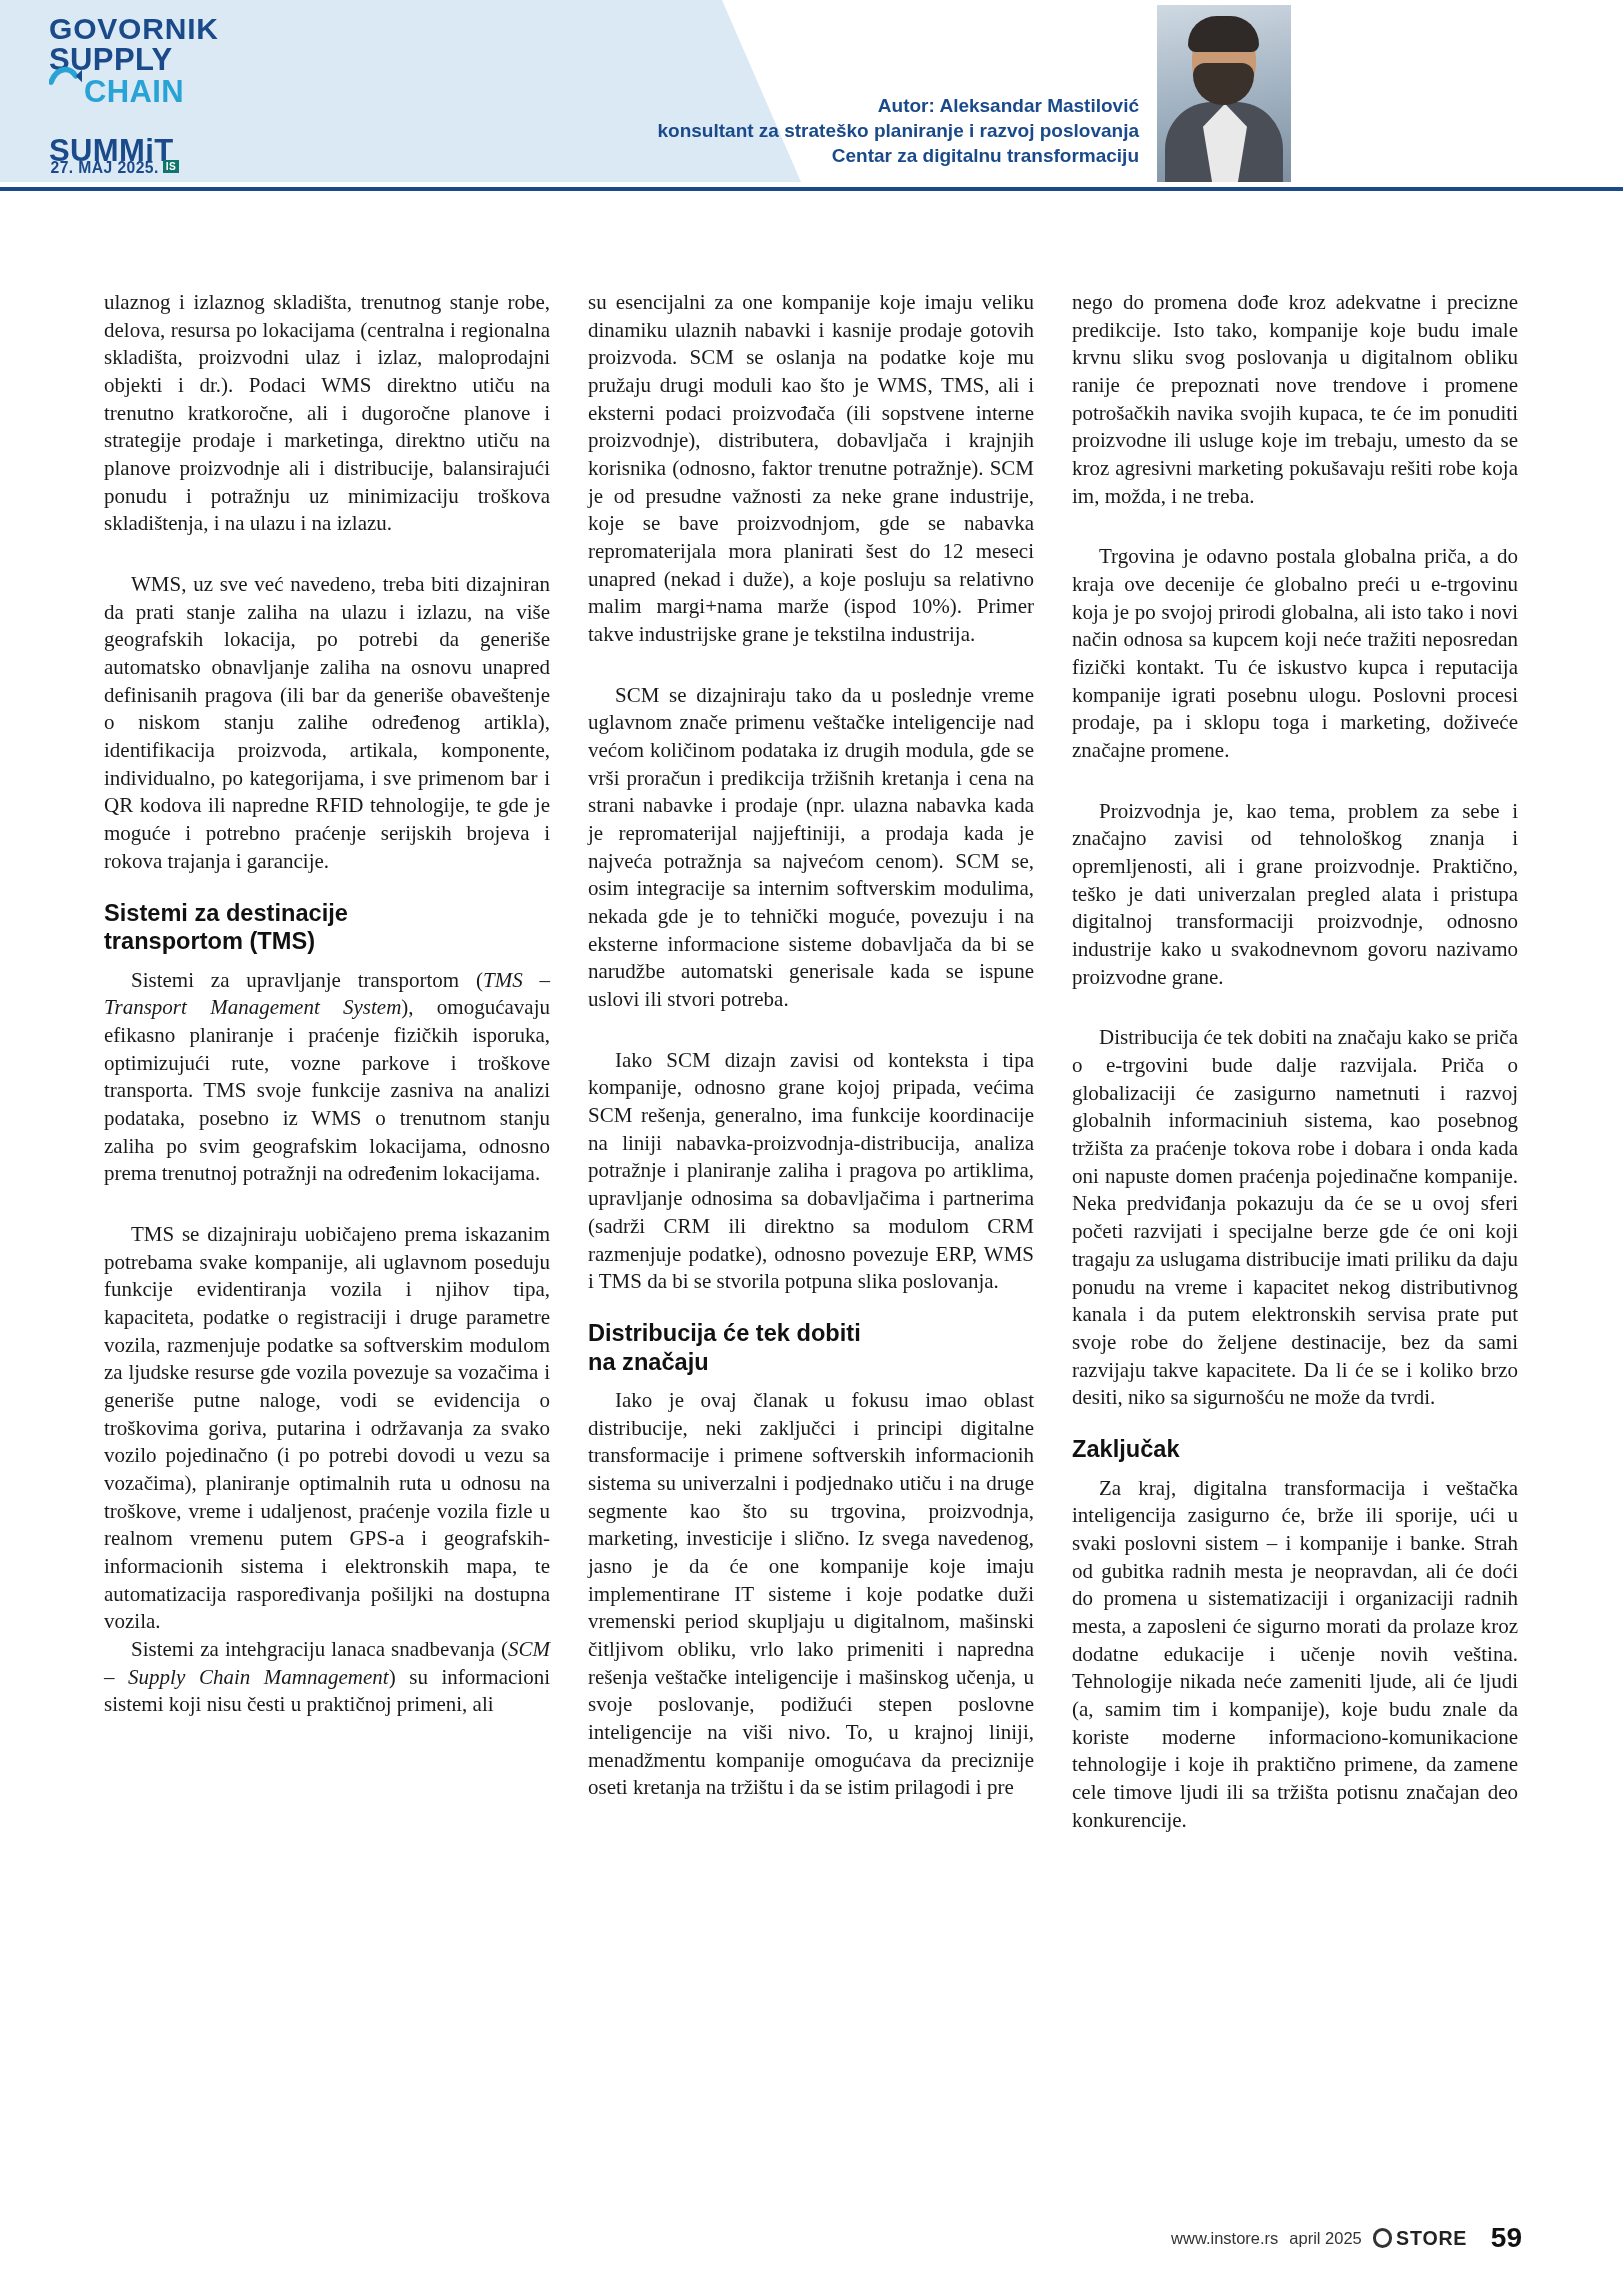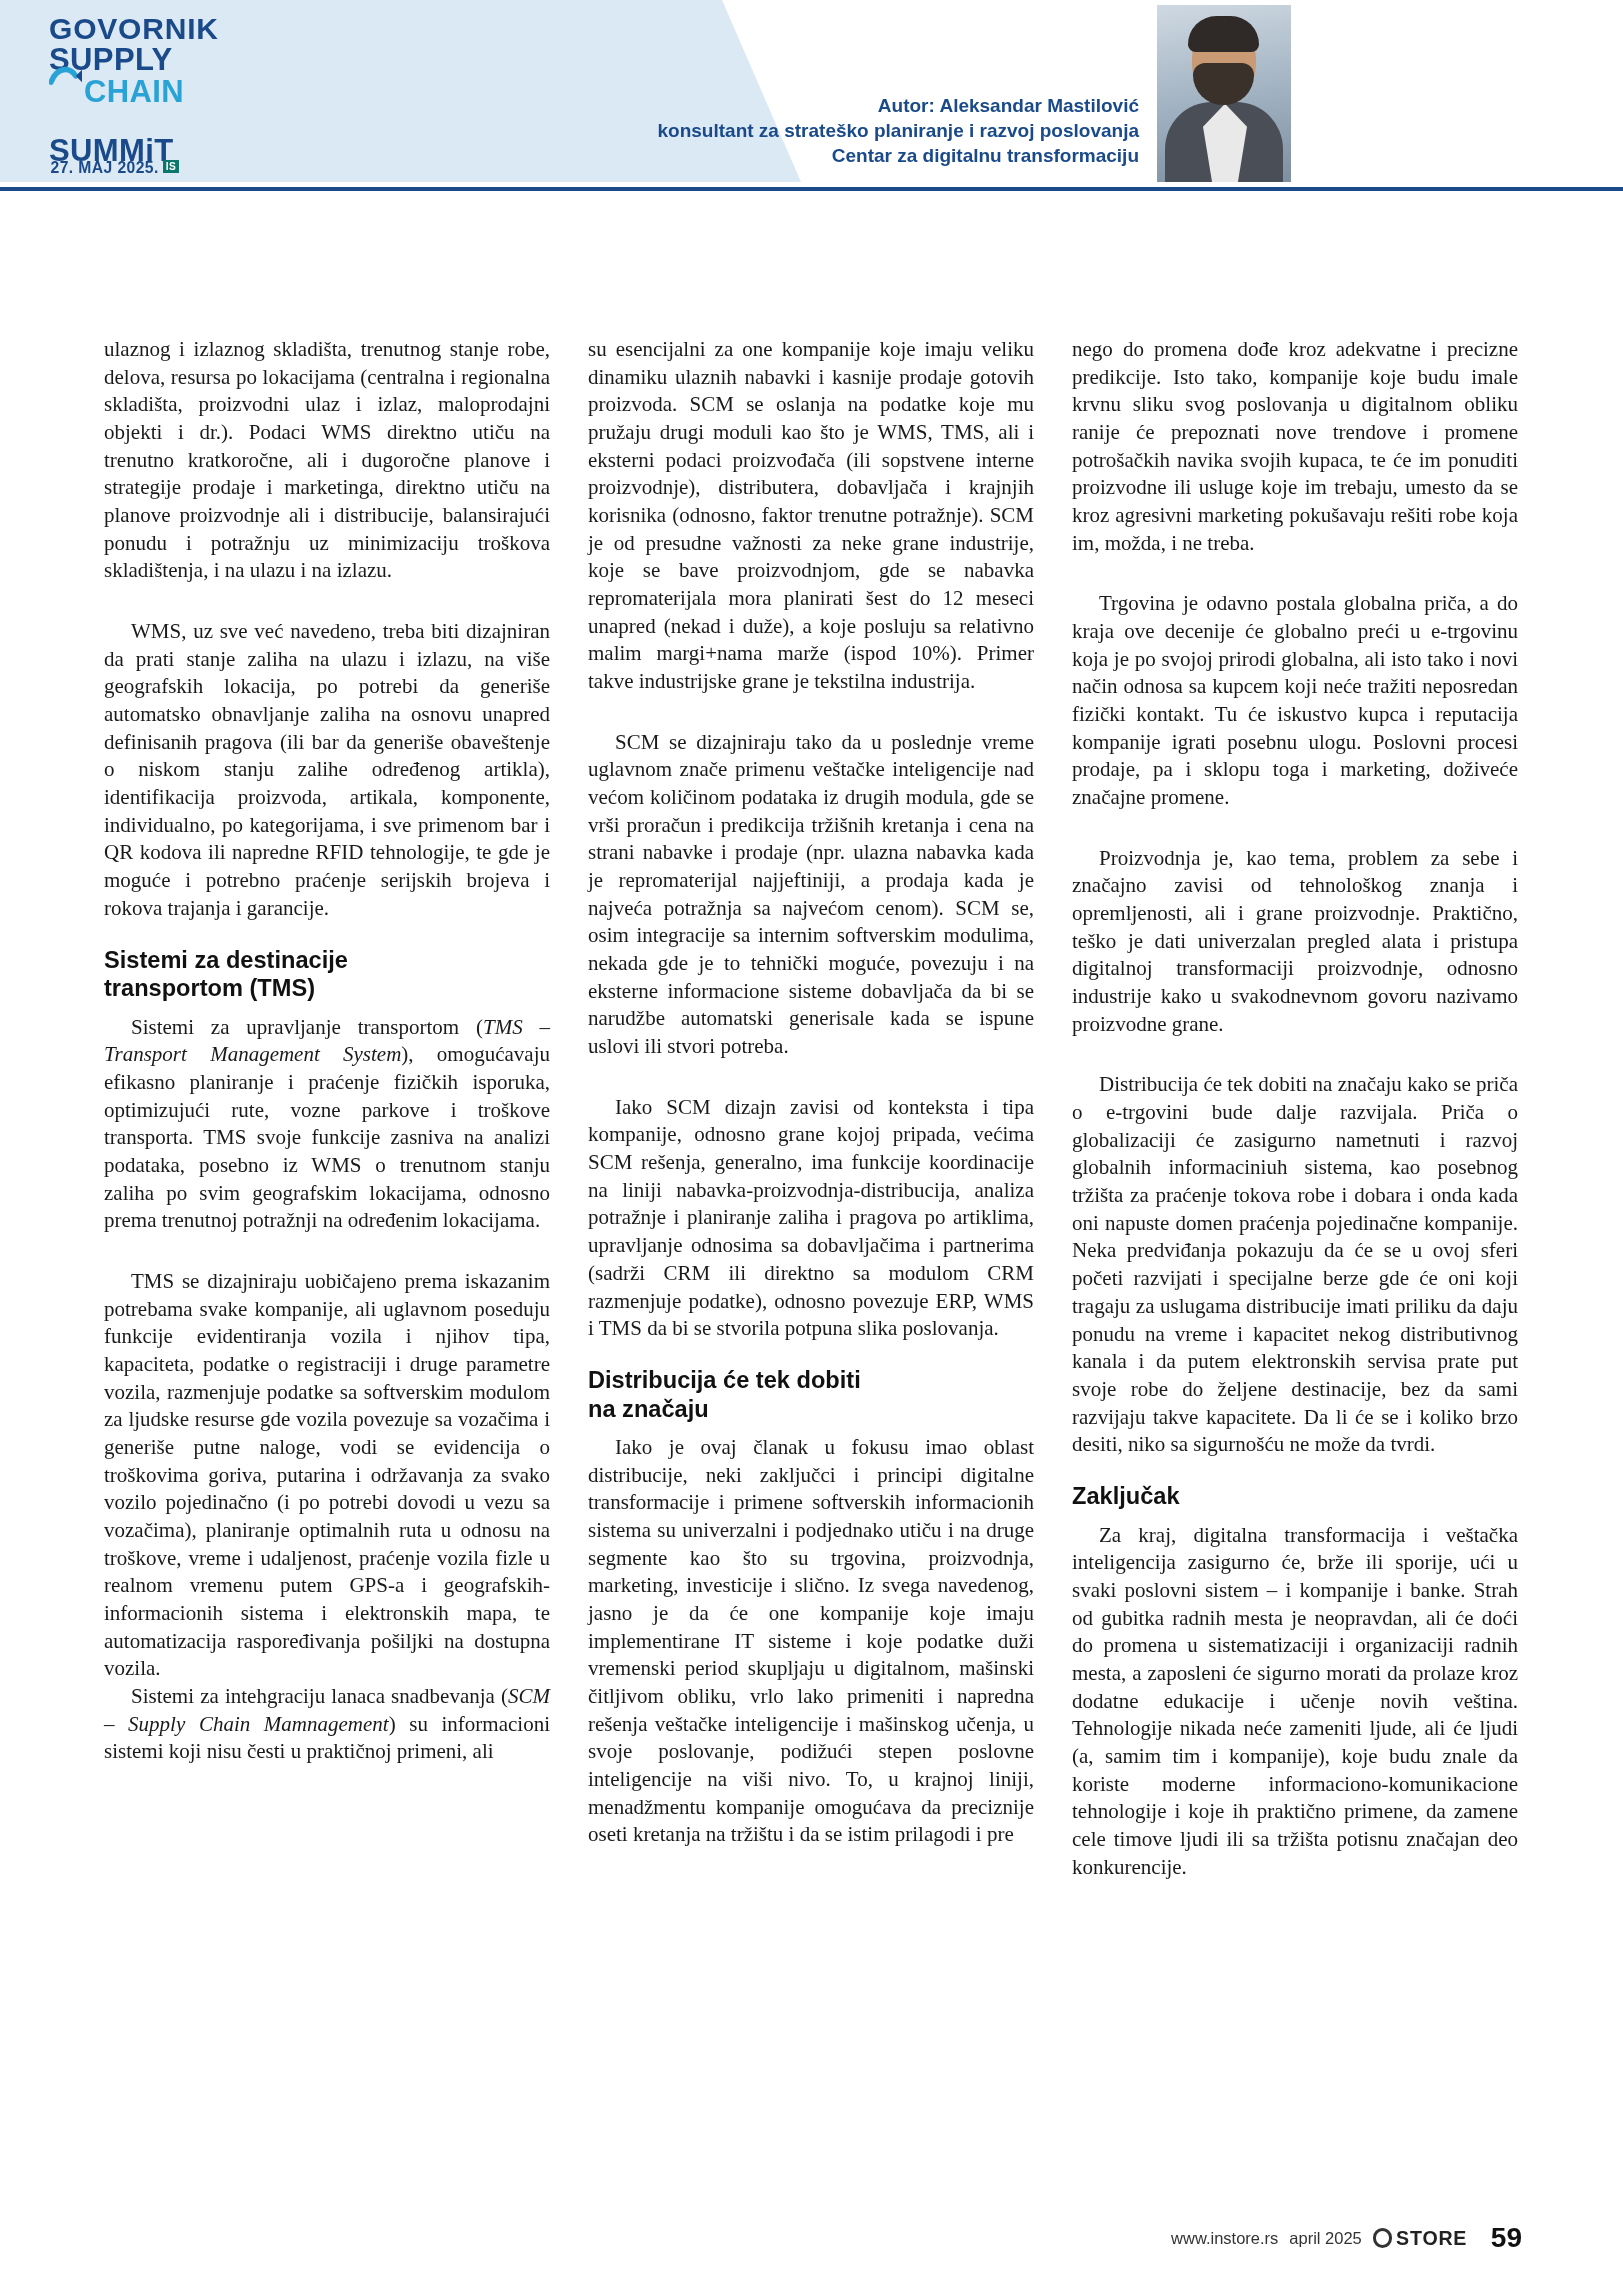--- a/index.html
+++ b/index.html
@@ -197,21 +197,20 @@
   .col p {
     margin: 0;
     font-size: 21px;
     line-height: 1.318;
     text-align: justify;
     text-indent: 27px;
     hyphens: auto;
   }
   .col p.noindent {
     text-indent: 0;
-    margin-top: 47px;
   }
   .col p + p {
     margin-top: 0px;
   }
   .col p.spaced {
     margin-top: 33px;
   }
   h2.section-head {
     font-family: "Liberation Sans", sans-serif;
     font-size: 23.6px;

